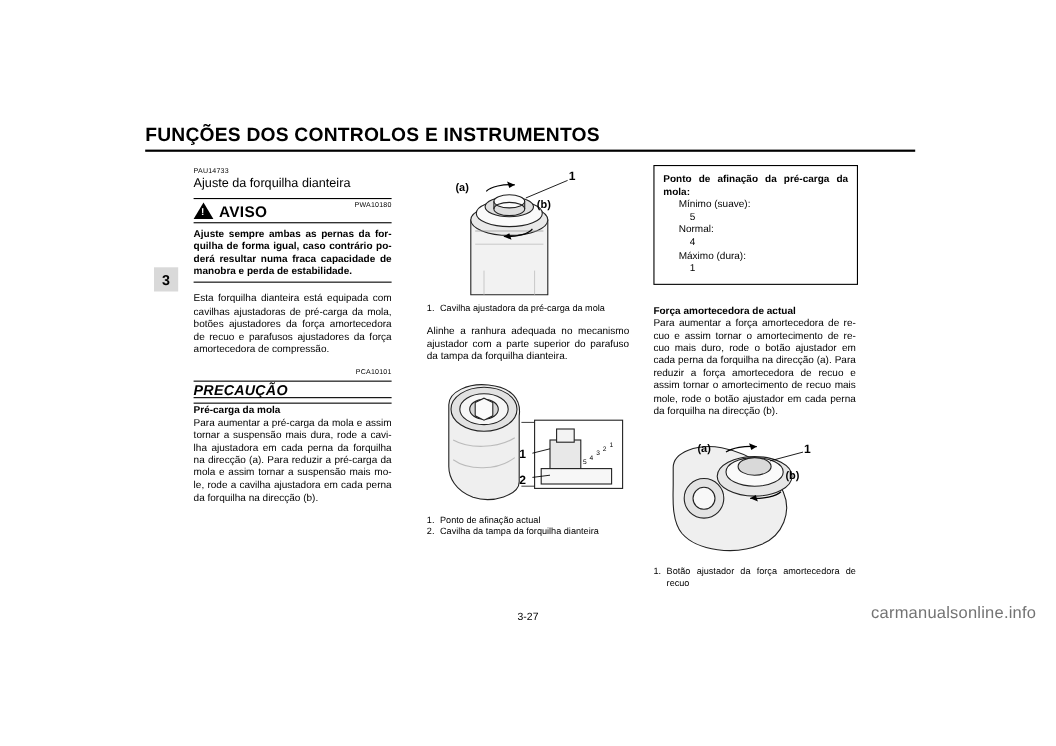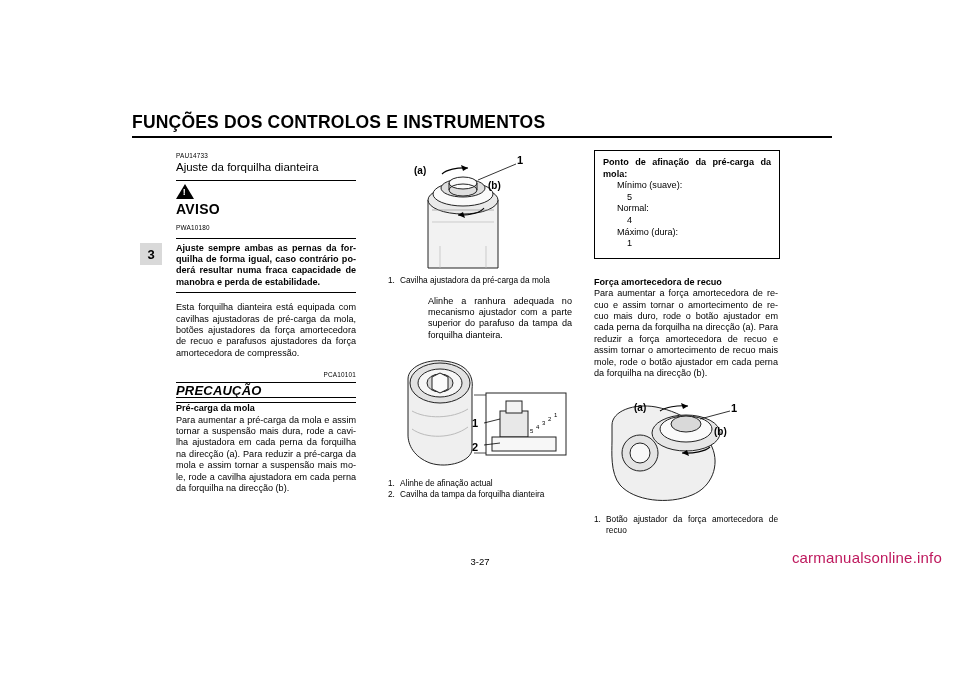--- a/index.html
+++ b/index.html
@@ -83,24 +83,23 @@
   .para { margin: 0 0 0 0; }
 
   
   .warn-wrap { margin-top: 2px; }
   .warn-rule-top {
     border-top: 1.6px solid #000;
     width: 100%;
   }
   .warn-head {
     display: flex;
-    align-items: flex-start;
+    align-items: flex-end;
     gap: 5px;
     padding: 3px 0 3px 0;
-    flex-direction: column;
   }
   .warn-tri {
     width: 0; height: 0;
     border-left: 9px solid transparent;
     border-right: 9px solid transparent;
     border-bottom: 15px solid #000;
     position: relative;
   }
   .warn-tri::after {
     content: "!";
@@ -173,21 +172,21 @@
     top: 556px;
     width: 960px;
     text-align: center;
     font-size: 9.5px;
   }
   .watermark {
     position: absolute;
     right: 18px;
     bottom: 10px;
     font-size: 15px;
-    color: #be185d;
+    color: #737373;
     letter-spacing: 0.2px;
   }
 </style>
 </head>
 <body>
 
 <div class="page">
 
   <div class="header">
     <div class="header-title">FUNÇÕES DOS CONTROLOS E INSTRUMENTOS</div>
@@ -260,21 +259,21 @@
         <text x="100" y="39" font-family="Liberation Sans, sans-serif" font-size="10" font-weight="bold">(b)</text>
       </svg>
     </div>
     <div class="fig-caption">
       <div class="cl">
         <span class="cn">1.</span>
         <span>Cavilha ajustadora da pré-carga da mola</span>
       </div>
     </div>
 
-    <div class="para" style="margin-top:10px;margin-left:40px;">Alinhe a ranhura adequada no mecanismo ajustador com a parte superior do parafuso da tampa da forquilha dianteira.</div>
+    <div class="para" style="margin-top:10px;">Alinhe a ranhura adequada no mecanismo ajustador com a parte superior do parafuso da tampa da forquilha dianteira.</div>
 
     <div class="fig" style="margin-top:8px;">
       <svg width="184" height="124" viewBox="0 0 184 124">
         <g fill="none" stroke="#222" stroke-width="1">
 
           <path d="M20,30 C20,18 38,10 56,12 C78,14 86,26 84,40 L84,100 C84,112 60,120 42,114 C26,108 20,96 20,86 Z" fill="#efefef"></path>
           <ellipse cx="52" cy="34" rx="30" ry="20" fill="#e2e2e2"></ellipse>
           <ellipse cx="52" cy="34" rx="22" ry="14" fill="#f6f6f6"></ellipse>
           <ellipse cx="52" cy="34" rx="13" ry="9" fill="#d8d8d8"></ellipse>
           <polygon points="44,28 52,24 60,28 60,40 52,44 44,40" fill="#fafafa"></polygon>
@@ -299,21 +298,21 @@
           <text x="148" y="80">4</text>
           <text x="154" y="76">3</text>
           <text x="160" y="72">2</text>
           <text x="166" y="68">1</text>
         </g>
       </svg>
     </div>
     <div class="fig-caption">
       <div class="cl">
         <span class="cn">1.</span>
-        <span>Alinhe de afinação actual</span>
+        <span>Ponto de afinação actual</span>
       </div>
       <div class="cl">
         <span class="cn">2.</span>
         <span>Cavilha da tampa da forquilha dianteira</span>
       </div>
     </div>
   </div>
 
   <div class="col col3">
 
@@ -321,21 +320,21 @@
       <div class="b">Ponto de afinação da pré-carga da mola:</div>
       <div class="ind">Mínimo (suave):</div>
       <div class="ind2">5</div>
       <div class="ind">Normal:</div>
       <div class="ind2">4</div>
       <div class="ind">Máximo (dura):</div>
       <div class="ind2">1</div>
     </div>
 
     <div style="margin-top:18px;">
-      <div class="sub-bold">Força amortecedora de recuo</div>
+      <div class="sub-bold">Força amortecedora de actual</div>
       <div class="para">Para aumentar a força amortecedora de re-cuo e assim tornar o amortecimento de re-cuo mais duro, rode o botão ajustador em cada perna da forquilha na direcção (a). Para reduzir a força amortecedora de recuo e assim tornar o amortecimento de recuo mais mole, rode o botão ajustador em cada perna da forquilha na direcção (b).</div>
     </div>
 
     <div class="fig" style="margin-top:12px;">
       <svg width="184" height="118" viewBox="0 0 184 118">
         <g fill="none" stroke="#222" stroke-width="1">
           <path d="M18,34 C18,20 40,12 62,16 C92,22 110,38 118,56 C126,74 118,96 98,104 C74,114 40,110 26,94 C16,82 18,60 18,50 Z" fill="#efefef"></path>
           <ellipse cx="46" cy="62" rx="18" ry="18" fill="#e3e3e3"></ellipse>
           <ellipse cx="46" cy="62" rx="10" ry="10" fill="#f8f8f8"></ellipse>
           <ellipse cx="92" cy="42" rx="34" ry="18" fill="#e6e6e6" stroke="#222"></ellipse>

